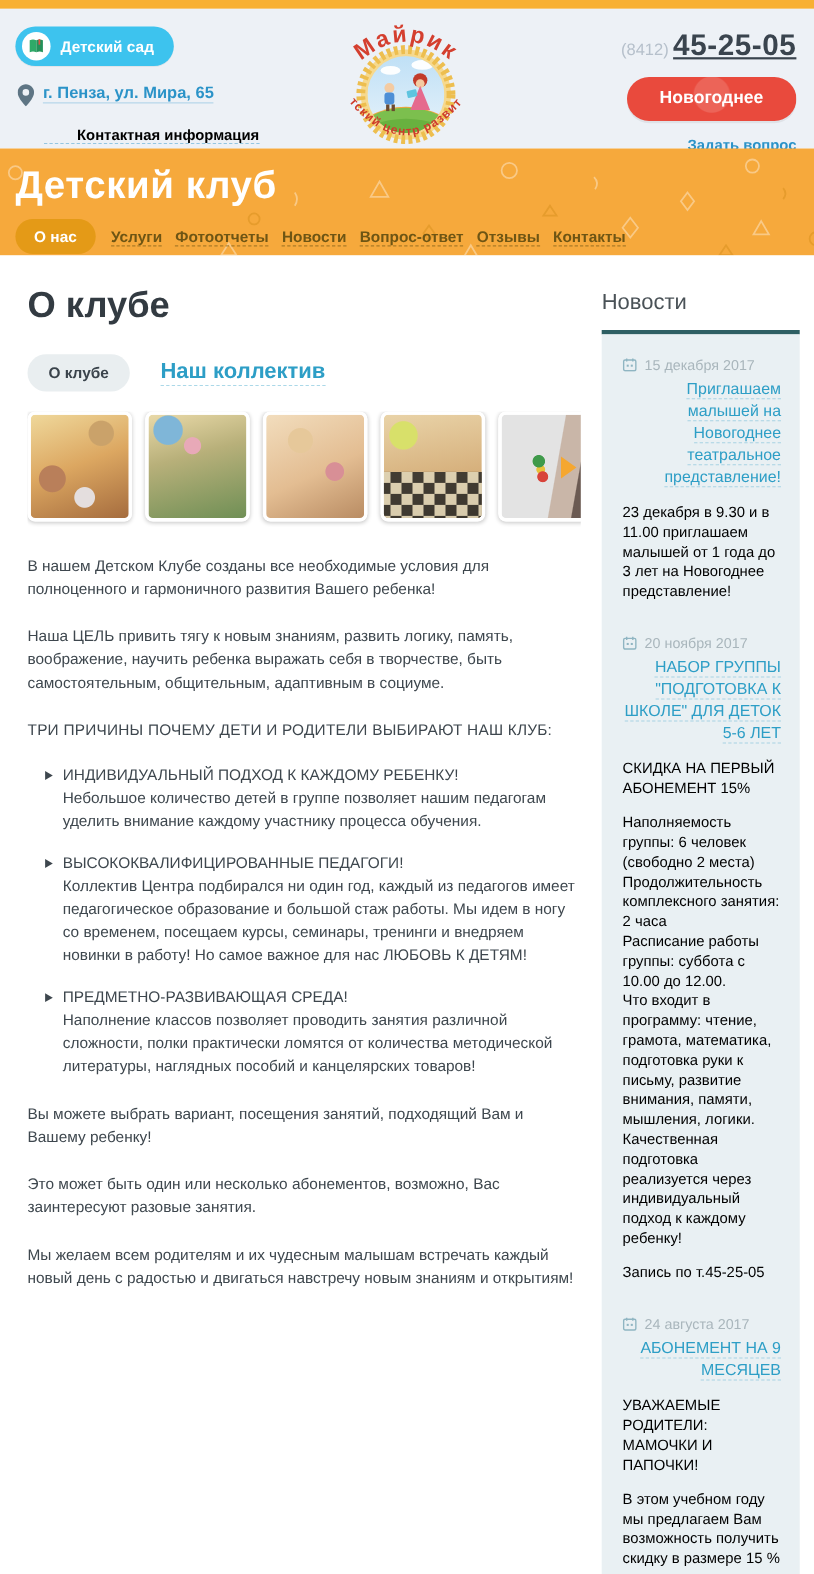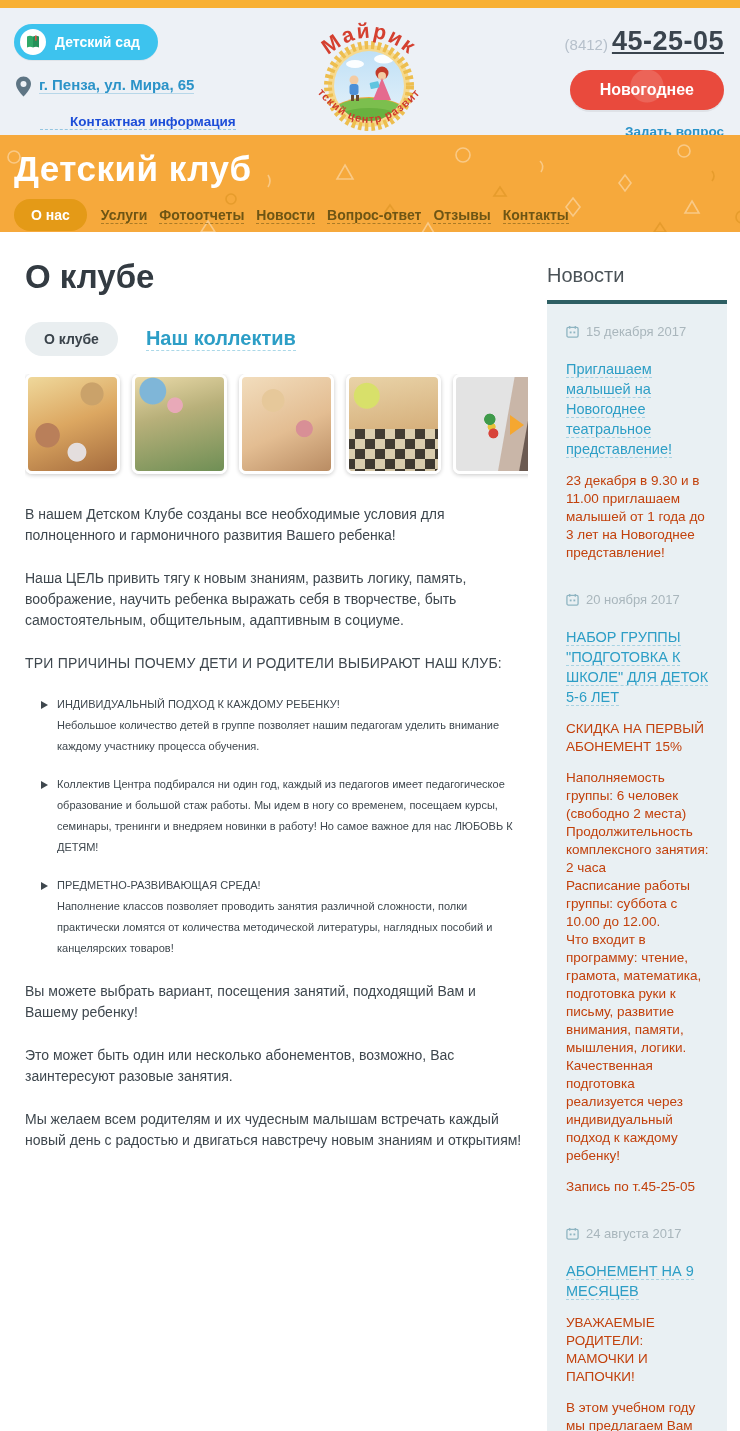--- a/index.html
+++ b/index.html
@@ -10,21 +10,21 @@
   .topstrip { height:8px; background:#F8B033; }
 
   
   .site-header { height:127px; background:#EDF1F6; display:flex; align-items:flex-start; position:relative; }
   .header-left { padding:16px 0 0 14px; width:250px; }
   .kind-btn { display:inline-flex; align-items:center; gap:9px; background:#3DC3EE; border-radius:22px; padding:5px 18px 5px 6px; cursor:pointer; box-shadow:0 1px 0 rgba(0,0,0,.05); text-decoration:none; }
   .kind-ico { width:26px; height:26px; background:#fff; border-radius:50%; display:flex; align-items:center; justify-content:center; }
   .kind-label { color:#fff; font-weight:bold; font-size:14px; }
   .addr-row { display:flex; align-items:flex-start; gap:8px; margin:16px 0 0 2px; }
   .addr-link { color:#2B93C8; font-size:15px; font-weight:bold; text-decoration:none; border-bottom:1px solid rgba(43,147,200,.28); cursor:pointer; }
-  .contact-link { display:inline-block; margin:13px 0 0 26px; color:#1d4ed8; font-size:13.5px; font-weight:bold; text-decoration:none; border-bottom:1px dashed rgba(43,147,200,.45); cursor:pointer;padding-left:30px; }
+  .contact-link { display:inline-block; margin:13px 0 0 26px; color:#000000; font-size:13.5px; font-weight:bold; text-decoration:none; border-bottom:1px dashed rgba(43,147,200,.45); cursor:pointer;padding-left:30px; }
 
   .logo-wrap { position:absolute; left:50%; top:6px; transform:translateX(-50%); width:122px; }
   .header-right { margin-left:auto; padding:18px 16px 0 0; text-align:right; width:230px; }
   .phone-line { white-space:nowrap; }
   .phone-code { color:#B6C0CB; font-size:15px; margin-right:4px; }
   .phone-number { color:#3A444E; font-size:27px; font-weight:bold; letter-spacing:.5px;text-decoration:underline; }
   .signup-btn { display:inline-block; margin-top:13px; background:radial-gradient(circle at 50% 40%, rgba(255,255,255,.14) 0 16px, rgba(255,255,255,0) 17px), #E94A3D; color:#fff; font-weight:bold; font-size:16px; border-radius:22px; padding:11px 30px; text-decoration:none; cursor:pointer; box-shadow:0 2px 0 rgba(0,0,0,.06); }
   .ask-link { display:inline-block; margin-top:14px; color:#2B93C8; font-size:13.5px; font-weight:bold; text-decoration:none; border-bottom:1px dotted rgba(43,147,200,.5); cursor:pointer; }
 
   
@@ -52,34 +52,34 @@
   .ph3 { background:radial-gradient(circle at 35% 25%, #e6c89a 0 12%, rgba(0,0,0,0) 13%),radial-gradient(circle at 70% 55%, #d88f96 0 10%, rgba(0,0,0,0) 11%),linear-gradient(155deg,#f2ddbd 0%,#e3bd92 55%,#b98c63 100%); }
   .ph4 { background:radial-gradient(circle at 20% 20%, #d8e06a 0 12%, rgba(0,0,0,0) 13%),linear-gradient(170deg,#e9d3a8 0%,#d6b07c 60%,#8a6a44 100%); }
   .ph4::after { content:""; position:absolute; left:-4px; right:-4px; bottom:-4px; height:46px; background:repeating-conic-gradient(#35322c 0 90deg,#ddd2b4 0 180deg); background-size:20px 20px; opacity:.92; }
   .ph5 { background:radial-gradient(circle at 38% 45%, #3f9a4a 0 7%, rgba(0,0,0,0) 8%),radial-gradient(circle at 42% 60%, #d8433a 0 6%, rgba(0,0,0,0) 7%),radial-gradient(circle at 40% 53%, #e8c23a 0 5%, rgba(0,0,0,0) 6%),linear-gradient(100deg,#e3e3e3 0 55%,#c9b6a8 56% 75%,#6b5a52 76% 100%); }
   .gal-arrow { position:absolute; right:2px; top:40px; width:18px; height:22px; cursor:pointer; }
 
   
   .content p { margin-top:22px; color:#3E474E; font-size:14px; line-height:21px; }
   .caps { letter-spacing:.2px; }
   .blist { list-style:none; margin-top:20px; }
-  .blist li { position:relative; padding-left:32px; margin-bottom:17px; color:#3E474E; font-size:11px; line-height:21px; }
+  .blist li { position:relative; padding-left:32px; margin-bottom:17px; color:#3E474E; font-size:14px; line-height:21px; }
   .blist li::before { content:""; position:absolute; left:16px; top:7px; border-left:7px solid #3E474E; border-top:4.5px solid rgba(0,0,0,0); border-bottom:4.5px solid rgba(0,0,0,0); }
 
   
   .sidebar { width:180px; margin-left:7px; padding-top:32px; }
   .sidebar-title { color:#4A5257; font-size:20px; font-weight:normal; }
   .teal-bar { height:4px; background:#2E5F63; margin-top:13px; }
   .news-panel { background:#E9F0F3; padding:20px 17px 26px 19px; }
   .news-item { margin-bottom:30px; }
   .news-item:last-child { margin-bottom:0; }
   .news-date { display:flex; align-items:center; gap:7px; color:#A9B6BC; font-size:13px; }
   .news-link { display:inline; color:#2D9EC6; font-size:14.5px; line-height:20px; font-weight:normal; text-decoration:none; border-bottom:1px dashed rgba(45,158,198,.35); cursor:pointer; }
-  .news-link-wrap { margin-top:20px; }
-  .news-p { margin-top:13px; color:#c2410c; font-size:13.5px; line-height:18px; white-space:pre-line; }
+  .news-link-wrap { margin-top:5px;text-align:right; }
+  .news-p { margin-top:13px; color:#000000; font-size:13.5px; line-height:18px; white-space:pre-line; }
 </style>
 </head>
 <body>
 
 <div class="page">
 
   <div class="topstrip"></div>
 
   <header class="site-header">
     <div class="header-left">
@@ -212,20 +212,21 @@
       <p>В нашем Детском Клубе созданы все необходимые условия для полноценного и гармоничного развития Вашего ребенка!</p>
       <p>Наша ЦЕЛЬ привить тягу к новым знаниям, развить логику, память, воображение, научить ребенка выражать себя в творчестве, быть самостоятельным, общительным, адаптивным в социуме.</p>
       <p class="caps">ТРИ ПРИЧИНЫ ПОЧЕМУ ДЕТИ И РОДИТЕЛИ ВЫБИРАЮТ НАШ КЛУБ:</p>
 
       <ul class="blist">
         <li>
           <div>ИНДИВИДУАЛЬНЫЙ ПОДХОД К КАЖДОМУ РЕБЕНКУ!</div>
           <div>Небольшое количество детей в группе позволяет нашим педагогам уделить внимание каждому участнику процесса обучения.</div>
         </li>
         <li>
+          <div>ВЫСОКОКВАЛИФИЦИРОВАННЫЕ ПЕДАГОГИ!</div>
           <div>Коллектив Центра подбирался ни один год, каждый из педагогов имеет педагогическое образование и большой стаж работы. Мы идем в ногу со временем, посещаем курсы, семинары, тренинги и внедряем новинки в работу! Но самое важное для нас ЛЮБОВЬ К ДЕТЯМ!</div>
         </li>
         <li>
           <div>ПРЕДМЕТНО-РАЗВИВАЮЩАЯ СРЕДА!</div>
           <div>Наполнение классов позволяет проводить занятия различной сложности, полки практически ломятся от количества методической литературы, наглядных пособий и канцелярских товаров!</div>
         </li>
       </ul>
 
       <p>Вы можете выбрать вариант, посещения занятий, подходящий Вам и Вашему ребенку!</p>
       <p>Это может быть один или несколько абонементов, возможно, Вас заинтересуют разовые занятия.</p>

